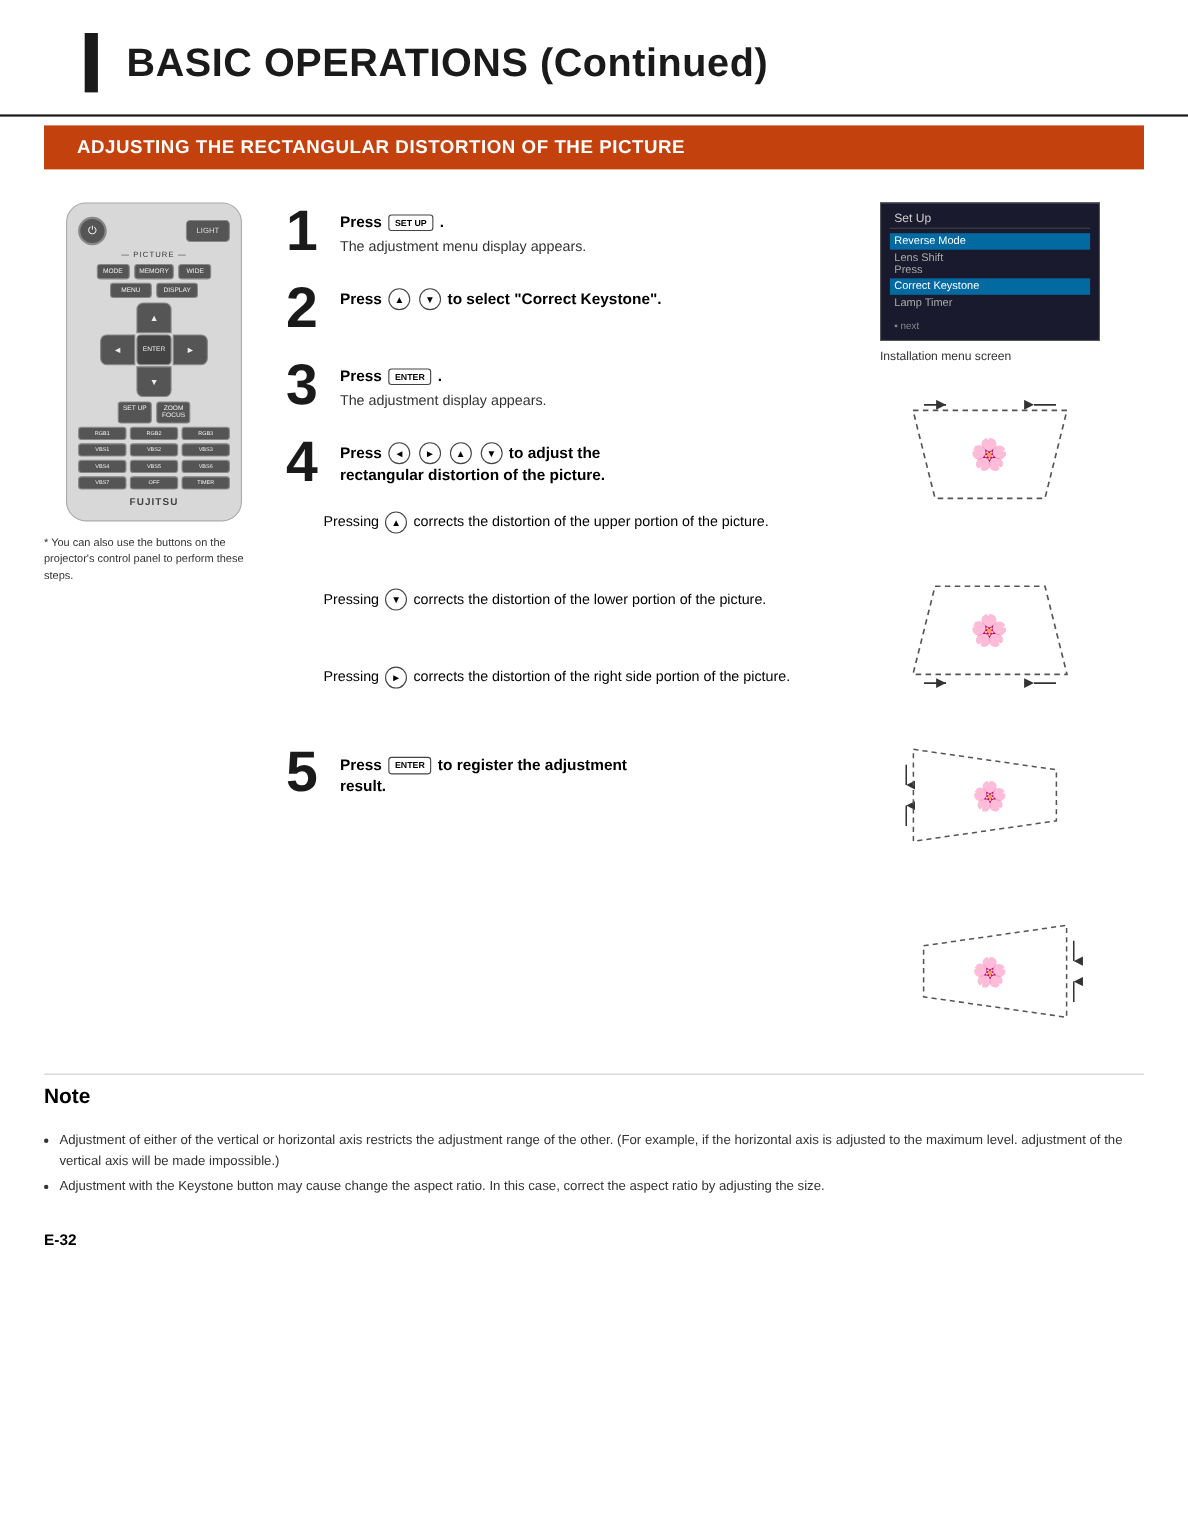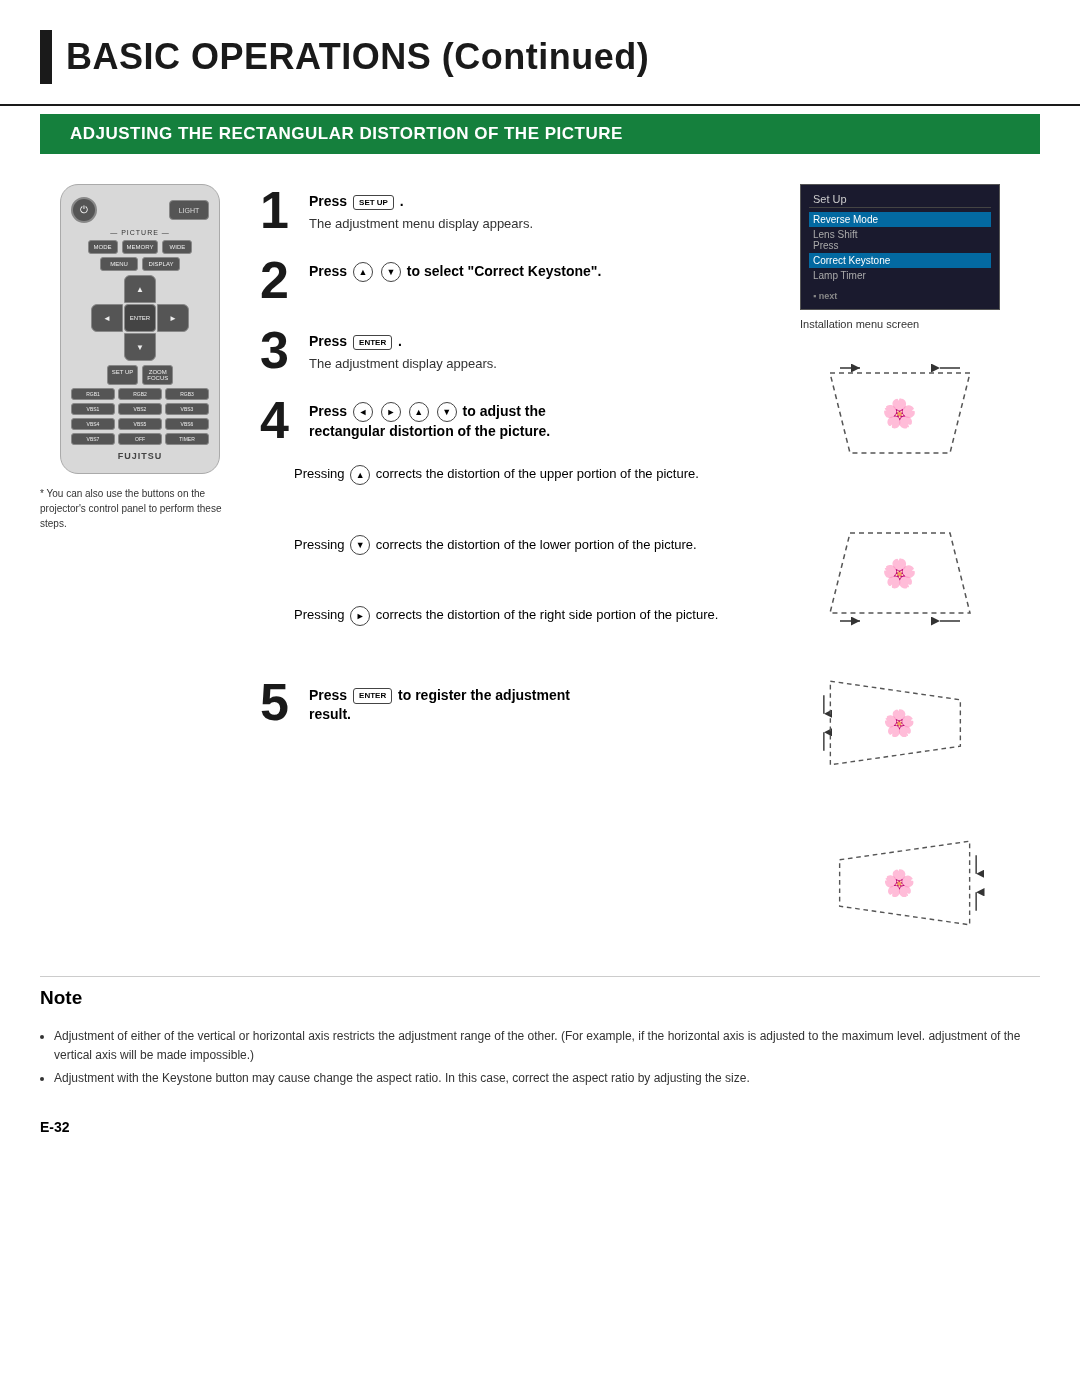--- a/index.html
+++ b/index.html
@@ -10,38 +10,39 @@
       font-family: Arial, Helvetica, sans-serif;
       font-size: 14px;
       color: #000;
     }
 
     
     .page-header {
       padding: 30px 40px 20px 40px;
       display: flex;
       align-items: center;
-      gap: 0;
+      gap: 12px;
+      margin-left: 37px;
     }
     .header-bar {
       width: 12px;
       background: #1a1a1a;
       height: 54px;
       margin-right: 14px;
     }
     .header-title {
       font-size: 36px;
       font-weight: 900;
       color: #1a1a1a;
       letter-spacing: 0.5px;
     }
 
     
     .section-heading {
-      background: #15803d;
+      background: #c2410c;
       color: #ffffff;
       font-size: 17px;
       font-weight: 700;
       padding: 10px 30px;
       margin: 0 40px 30px 40px;
       letter-spacing: 0.5px;
     }
 
     
     .main-content {
@@ -293,21 +294,20 @@
       color: #aaa;
       font-size: 10px;
       padding: 2px 4px;
       flex-direction: column;
     }
     .menu-next {
       color: #888;
       font-size: 9px;
       margin-top: 6px;
       padding: 2px 4px;
-      font-weight: bold;
     }
     .menu-caption {
       font-size: 11px;
       color: #333;
       margin-bottom: 18px;
     }
 
     
     .diagram-container {
       width: 200px;

